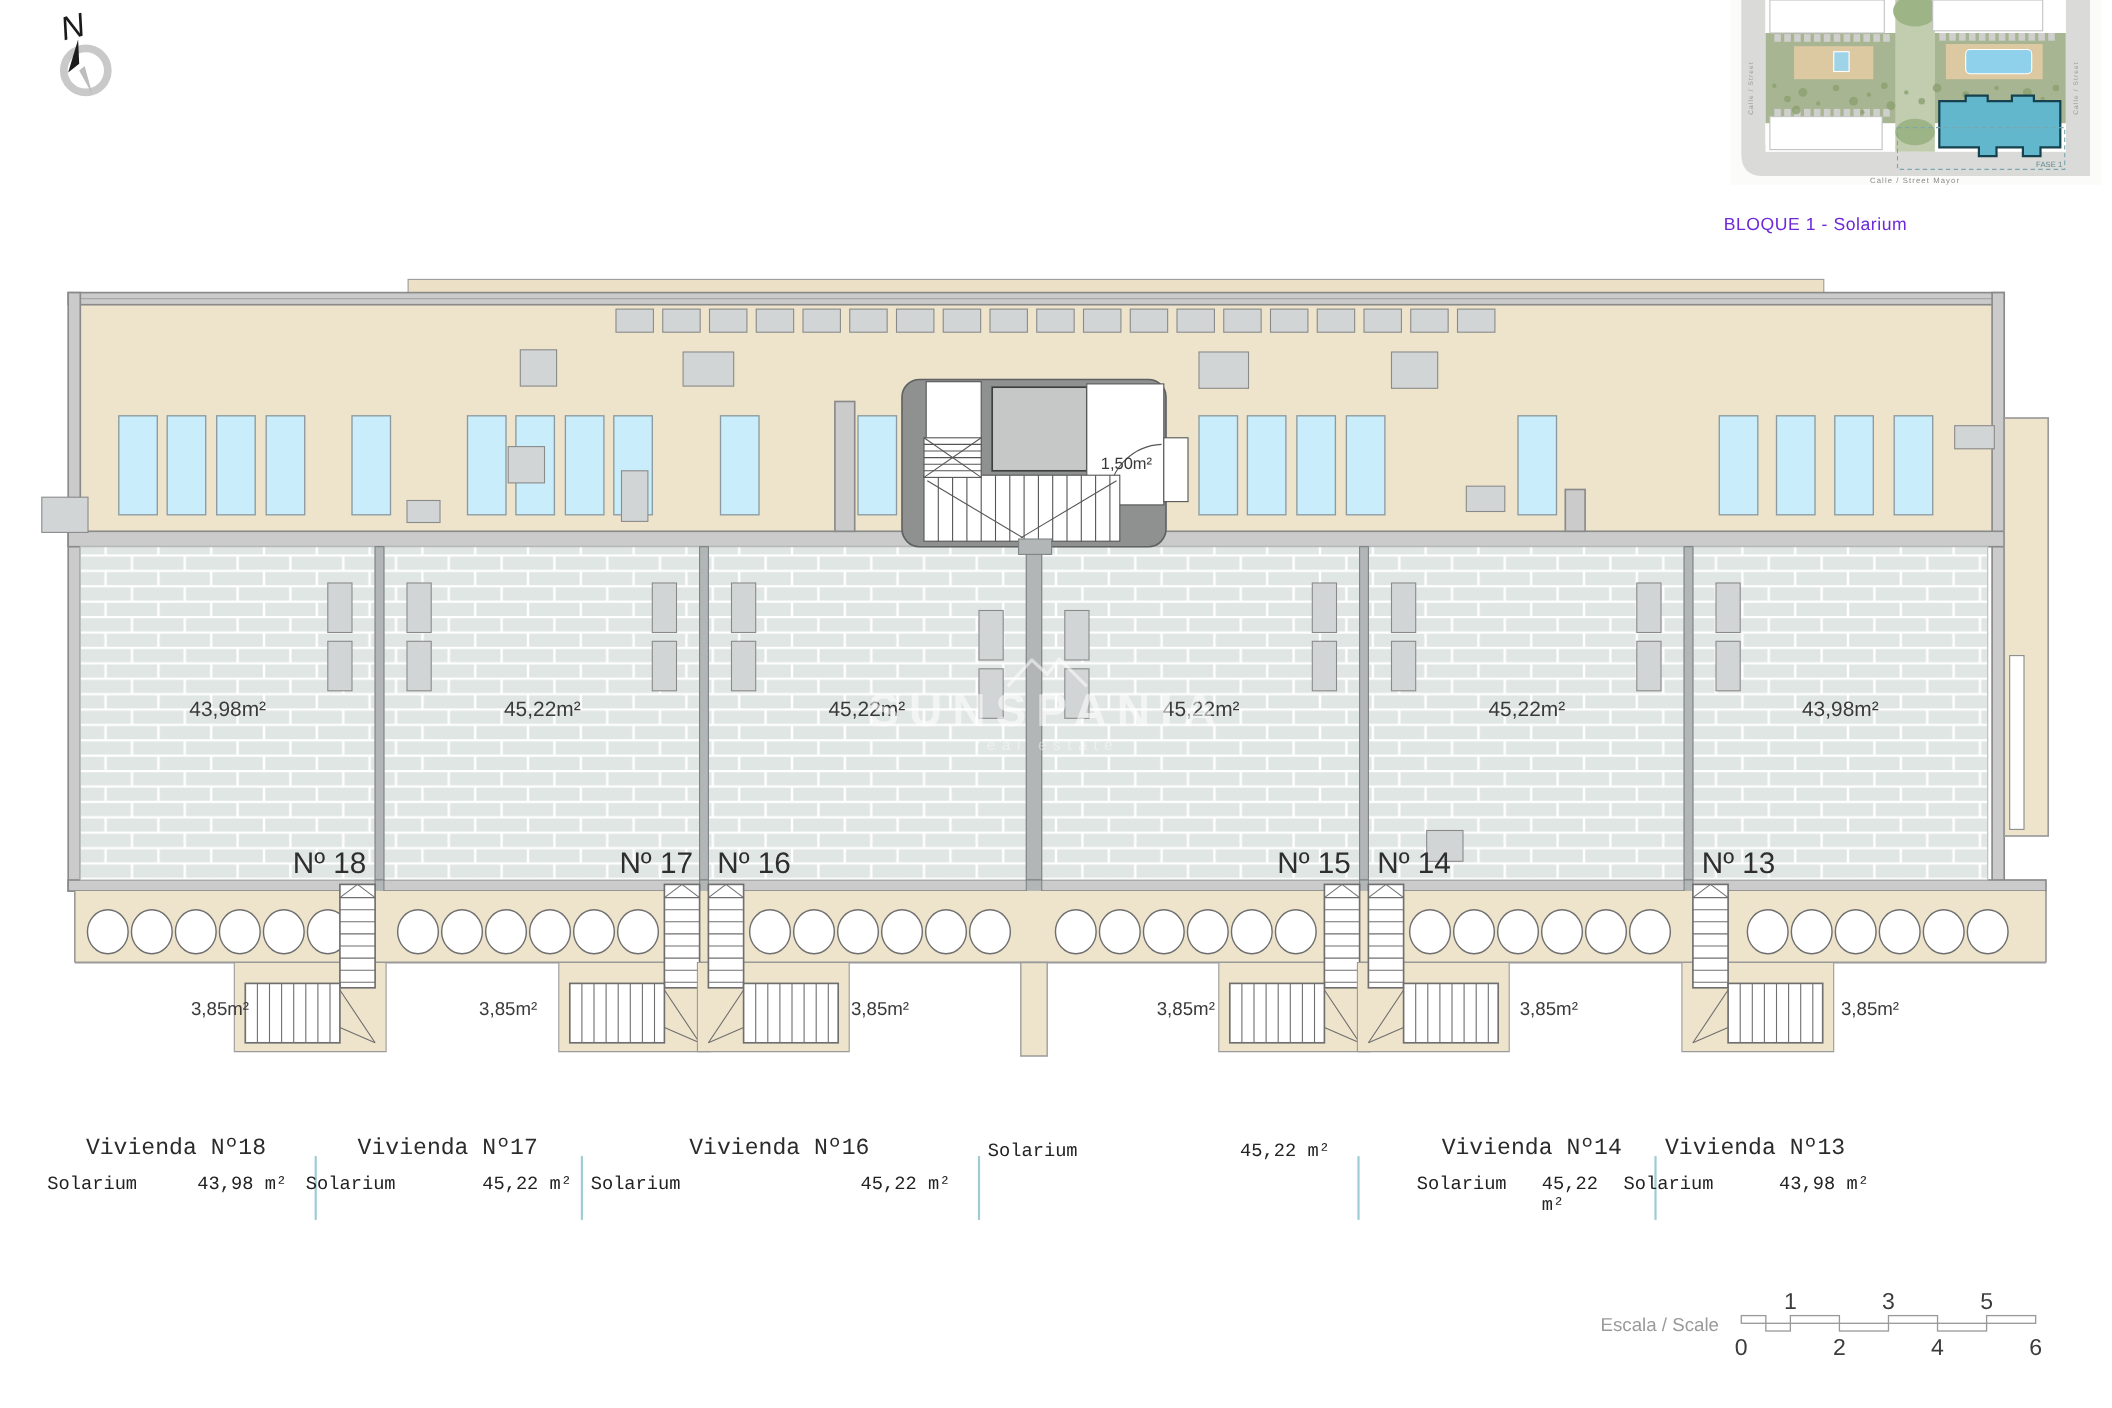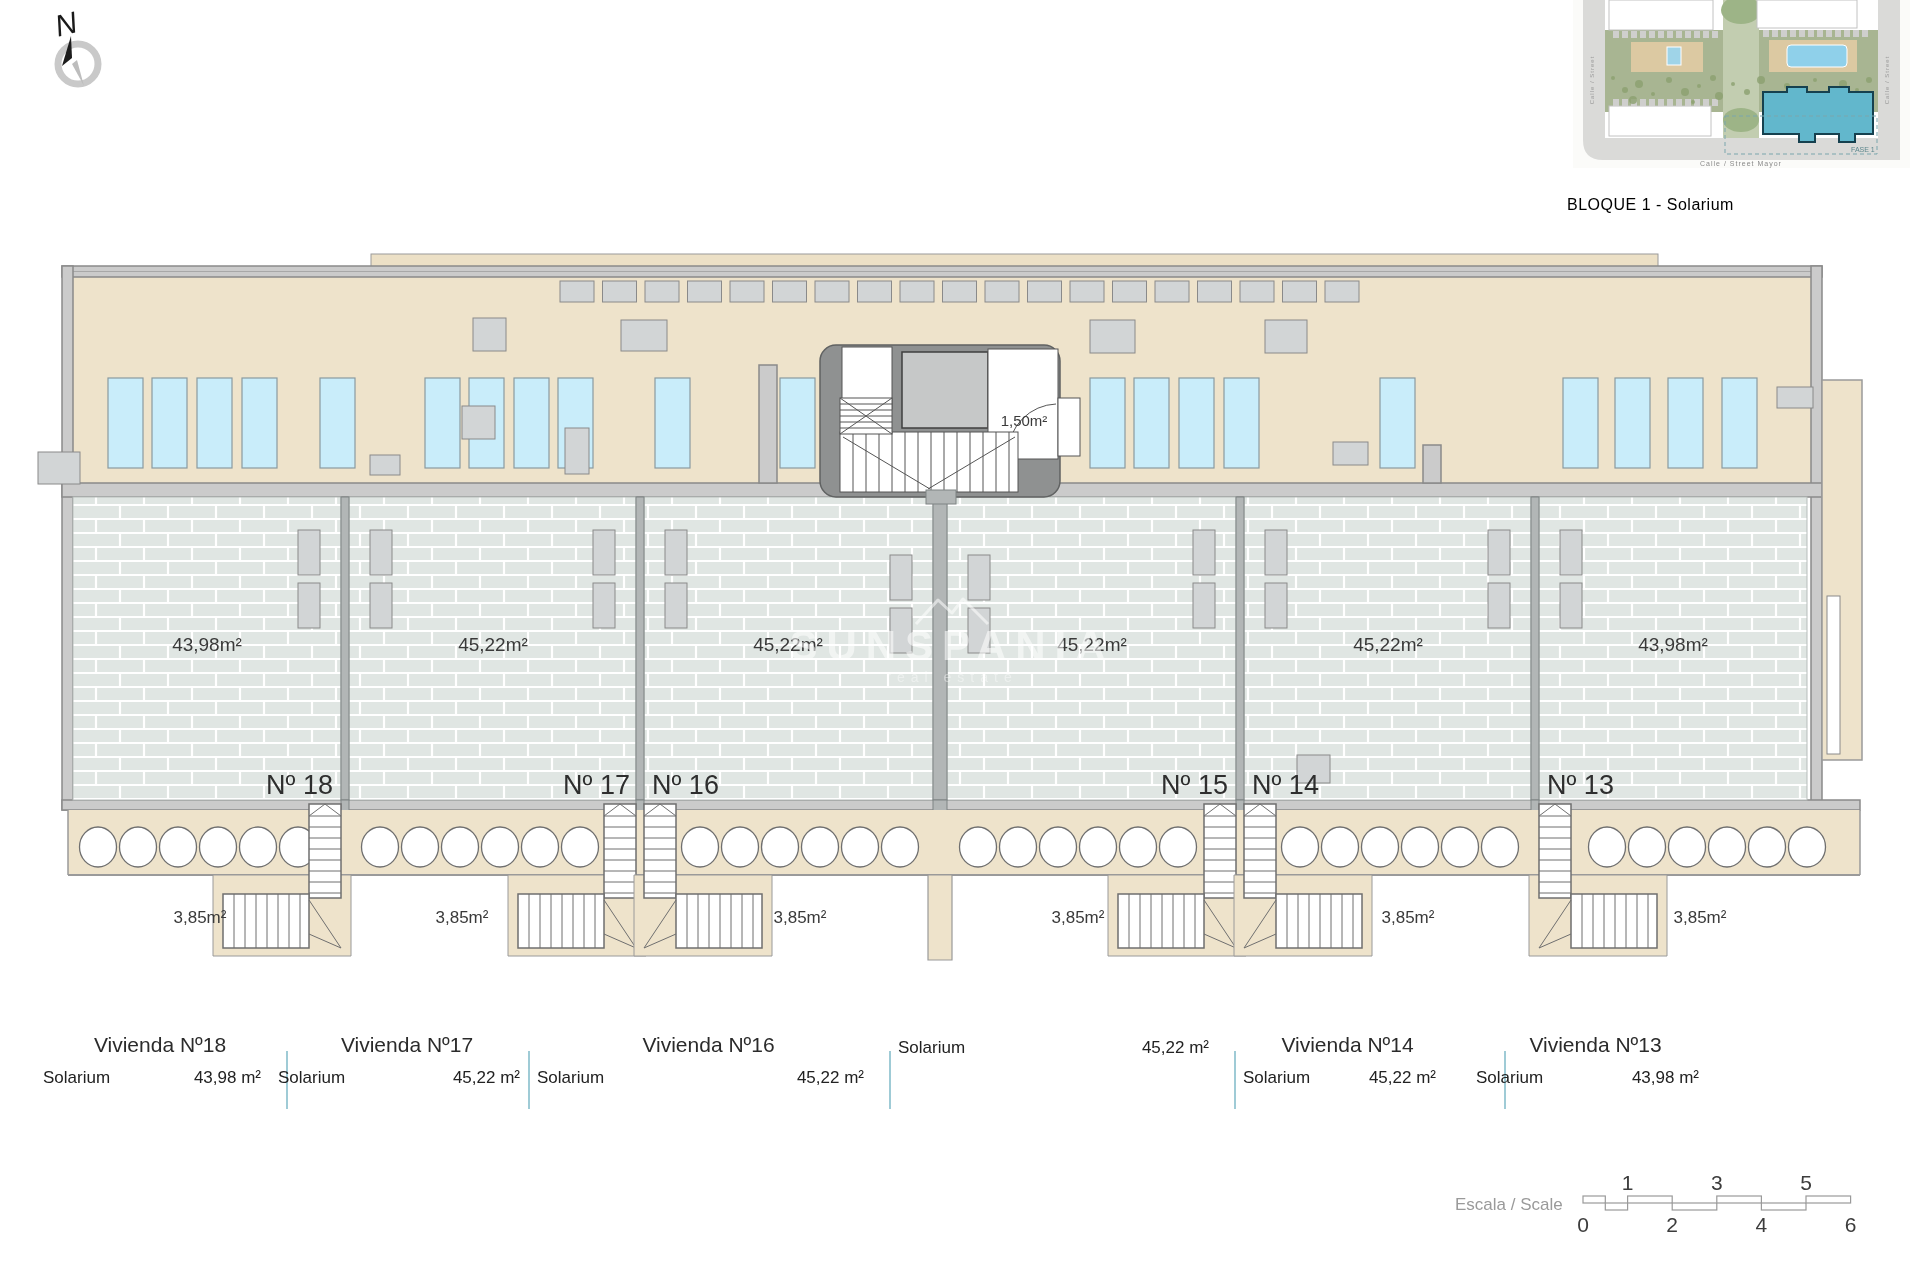--- a/index.html
+++ b/index.html
@@ -1,22 +1,22 @@
 <!DOCTYPE html>
 <html><head>
 <meta charset="utf-8">
 <style>
   html,body{margin:0;padding:0;background:#ffffff;width:1920px;height:1280px;overflow:hidden;
     font-family:"Liberation Sans", sans-serif;}
   #stage{position:relative;width:1920px;height:1280px;background:#fff;}
   #plan-svg{position:absolute;left:0;top:0;}
-  #bloque-caption{position:absolute;left:1567px;top:196px;font-size:16px;color:#000000;letter-spacing:.5px;}
+  #bloque-caption{position:absolute;left:1567px;top:196px;font-size:16px;color:#6d28d9;letter-spacing:.5px;}
   
   #vivienda-table{position:absolute;left:0;top:1030px;width:1920px;height:90px;}
-  .viv-col{position:absolute;top:0;height:80px;}
+  .viv-col{position:absolute;top:0;height:80px;font-family:Liberation Mono, monospace;}
   .viv-head{text-align:center;font-size:21px;color:#2b2b2b;height:30px;line-height:30px;}
   .viv-row{display:flex;justify-content:space-between;margin-top:8px;font-size:17px;color:#222;
     padding:0 24px 0 8px;gap:32px;}
   .viv-divider{position:absolute;top:21px;width:2px;height:58px;background:#9fcbd6;}
   text{font-family:"Liberation Sans", sans-serif;}
 </style>
 </head>
 <body>
 <div id="stage">
     <svg id="plan-svg" width="1920" height="1280" viewBox="0 0 1920 1280" xmlns="http://www.w3.org/2000/svg">
@@ -511,21 +511,21 @@
         </div>
       </div>
       <div class="viv-divider" style="left:889px;"></div>
       <div class="viv-col" style="left:890px;width:343px;">
         <div class="viv-row">
           <span>Solarium</span>
           <span>45,22 m²</span>
         </div>
       </div>
       <div class="viv-divider" style="left:1234px;"></div>
-      <div class="viv-col" style="left:1235px;width:225px;">
+      <div class="viv-col" style="left:1235px;width:225px;padding-left:45px;">
         <div class="viv-head">Vivienda Nº14</div>
         <div class="viv-row">
           <span>Solarium</span>
           <span>45,22 m²</span>
         </div>
       </div>
       <div class="viv-divider" style="left:1504px;"></div>
       <div class="viv-col" style="left:1468px;width:255px;">
         <div class="viv-head">Vivienda Nº13</div>
         <div class="viv-row">

